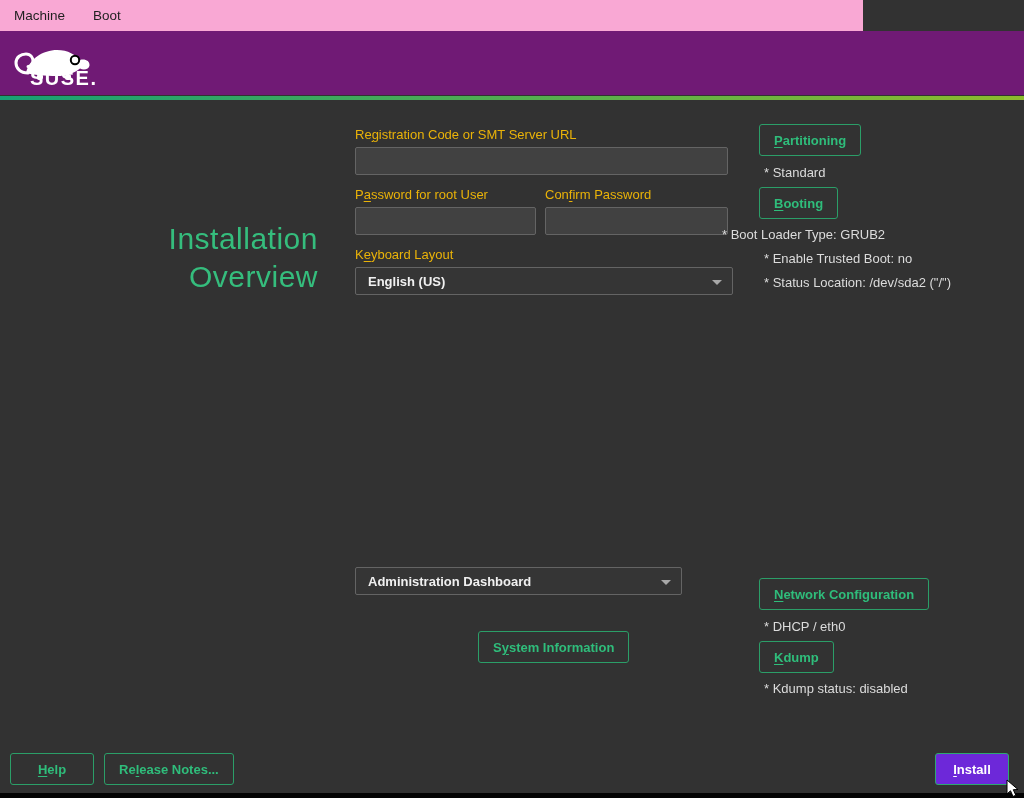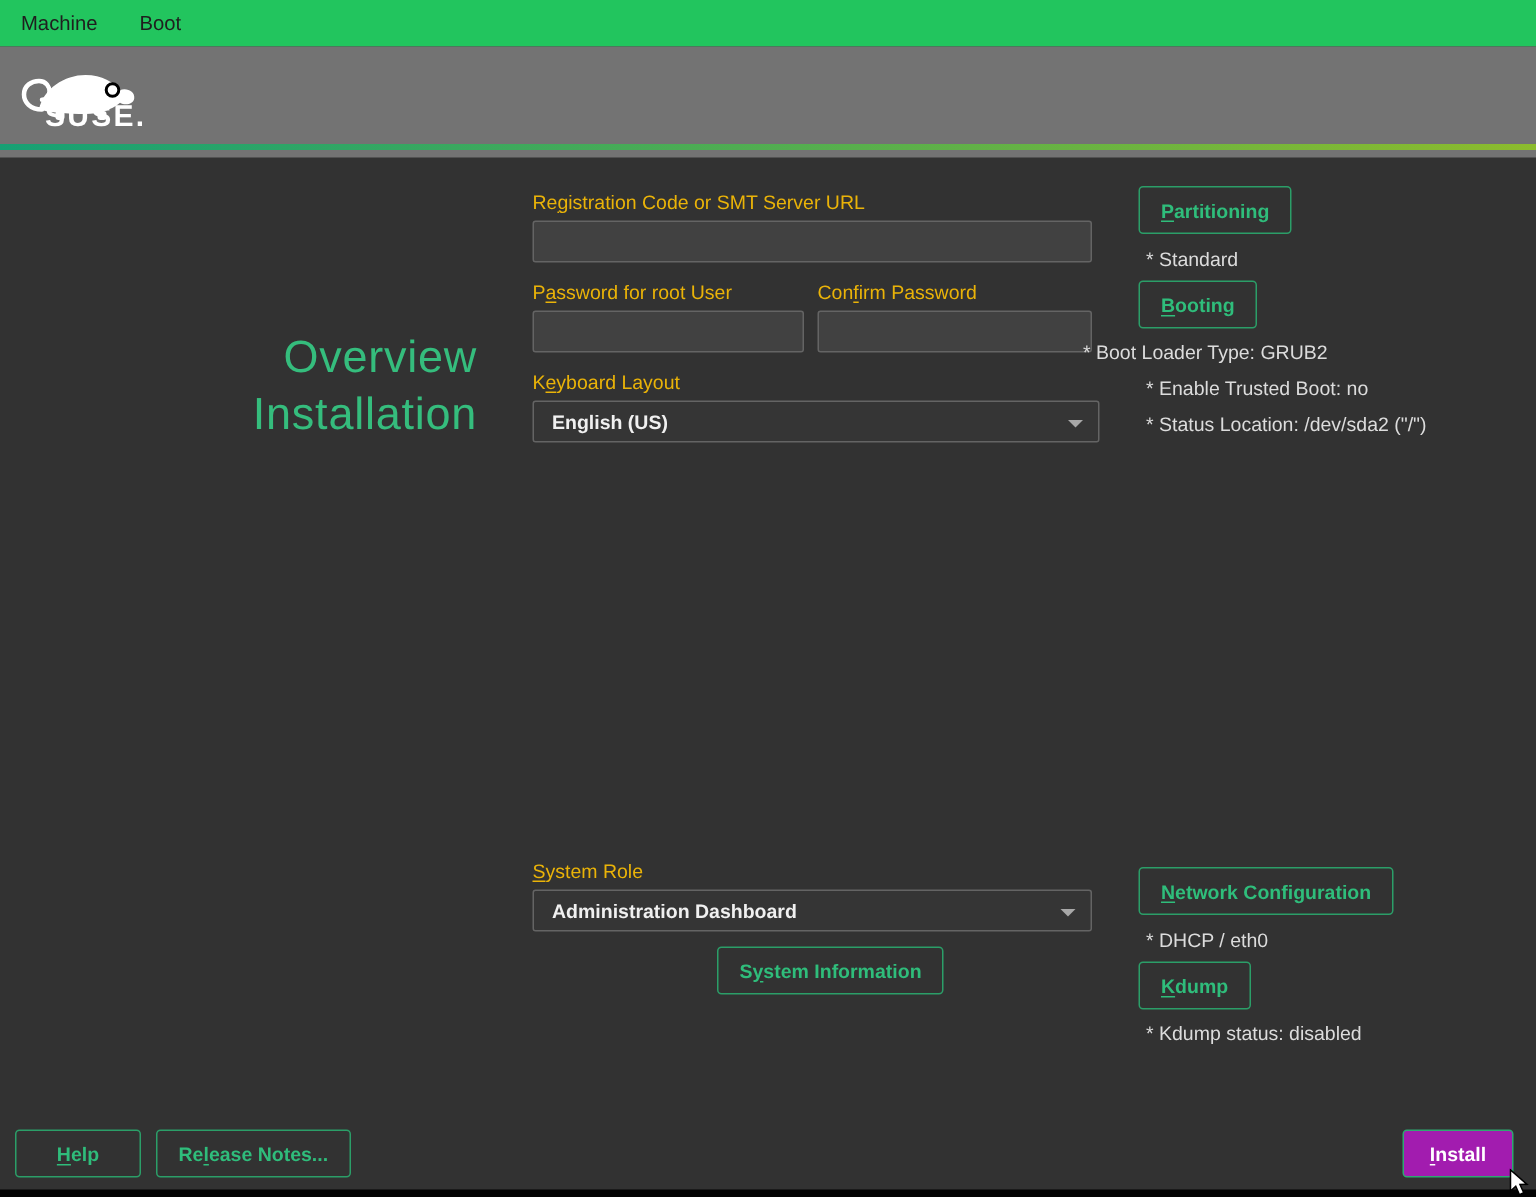--- a/index.html
+++ b/index.html
@@ -6,30 +6,30 @@
   html, body { width: 1024px; height: 798px; }
   body {
     font-family: "Liberation Sans", sans-serif;
     background: #323232;
     position: relative;
     overflow: hidden;
   }
 
   
   .menubar {
-    position: absolute; left: 0; top: 0; width: 1024px; height: 31px;
-    background: #22c55e; display: flex; align-items: center;
+    position: absolute; left: 0; top: 0; width: 863px; height: 31px;
+    background: #f9a8d4; display: flex; align-items: center;
     color: #1f1f1f; font-size: 13.5px; text-align: right;
   }
   .menu-item { padding: 0 14px; height: 31px; display: flex; align-items: center; cursor: default; }
 
   
   .banner {
-    position: absolute; left: 0; top: 31px; width: 1024px; height: 74px;
-    background: #737373;
+    position: absolute; left: 0; top: 31px; width: 1024px; height: 64px;
+    background: #701a75;
   }
   .logo { position: absolute; left: 13px; top: 6px; width: 90px; height: 56px; }
   .logo .wordmark {
     position: absolute; left: 17px; top: 30px;
     color: #fff; font-size: 20px; font-weight: bold; letter-spacing: 1.5px;
   }
   .accentline {
     position: absolute; left: 0; top: 96px; width: 1024px; height: 4px;
     background: linear-gradient(90deg, #17a074, #8cbb2d);
   }
@@ -67,21 +67,21 @@
   .obtn {
     position: absolute; height: 32px;
     background: transparent; border: 1px solid #2b9e68; border-radius: 3px;
     color: #2fbd7b; font-size: 13px; font-weight: bold;
     display: flex; align-items: center; justify-content: center;
     padding: 0 14px; cursor: default; white-space: nowrap;
     font-family: "Liberation Sans", sans-serif;
   }
   .fillbtn {
     position: absolute; height: 32px;
-    background: #a21caf; border: 1px solid #2ea871; border-radius: 3px;
+    background: #6d28d9; border: 1px solid #2ea871; border-radius: 3px;
     color: #fff; font-size: 13px; font-weight: bold;
     display: flex; align-items: center; justify-content: center;
     padding: 0 16px; cursor: default;
     font-family: "Liberation Sans", sans-serif;
   }
 
   .statusline { position: absolute; color: #dcdcdc; font-size: 13px; white-space: nowrap; }
 
   .bottomstrip { position: absolute; left: 0; top: 793px; width: 1024px; height: 5px; background: #030303; }
 
@@ -108,22 +108,22 @@
       <rect x="24" y="37" width="6" height="6" rx="2" fill="#fff"></rect>
 
       <circle cx="62" cy="23" r="4.2" fill="none" stroke="#000" stroke-width="2"></circle>
     </svg>
     <div class="wordmark">SUSE.</div>
   </div>
 </div>
 <div class="accentline"></div>
 
 <div class="page-title">
+  <div>Installation</div>
   <div>Overview</div>
-  <div>Installation</div>
 </div>
 
 <div class="lbl" style="left:355px; top:127px;">
   <span>Re</span><span class="mn">g</span><span>istration Code or SMT Server URL</span>
 </div>
 <input class="tfield" style="left: 355px; top: 147px; width: 373px;" type="text" value="">
 
 <div class="lbl" style="left:355px; top:187px;">
   <span>P</span><span class="mn">a</span><span>ssword for root User</span>
 </div>
@@ -138,21 +138,21 @@
   <span>K</span><span class="mn">e</span><span>yboard Layout</span>
 </div>
 <div class="combo" style="left:355px; top:267px; width:378px;">
   <span>English (US)</span>
   <span class="caret"></span>
 </div>
 
 <div class="lbl" style="left:355px; top:573px;">
   <span></span><span class="mn">S</span><span>ystem Role</span>
 </div>
-<div class="combo" style="left:355px; top:593px; width:373px;">
+<div class="combo" style="left:355px; top:567px; width:327px;">
   <span>Administration Dashboard</span>
   <span class="caret"></span>
 </div>
 
 <button class="obtn" style="left:478px; top:631px;">
   <span><span>S</span><span class="mn">y</span><span>stem Information</span></span>
 </button>
 
 <button class="obtn" style="left:759px; top:124px;">
   <span><span></span><span class="mn">P</span><span>artitioning</span></span>

